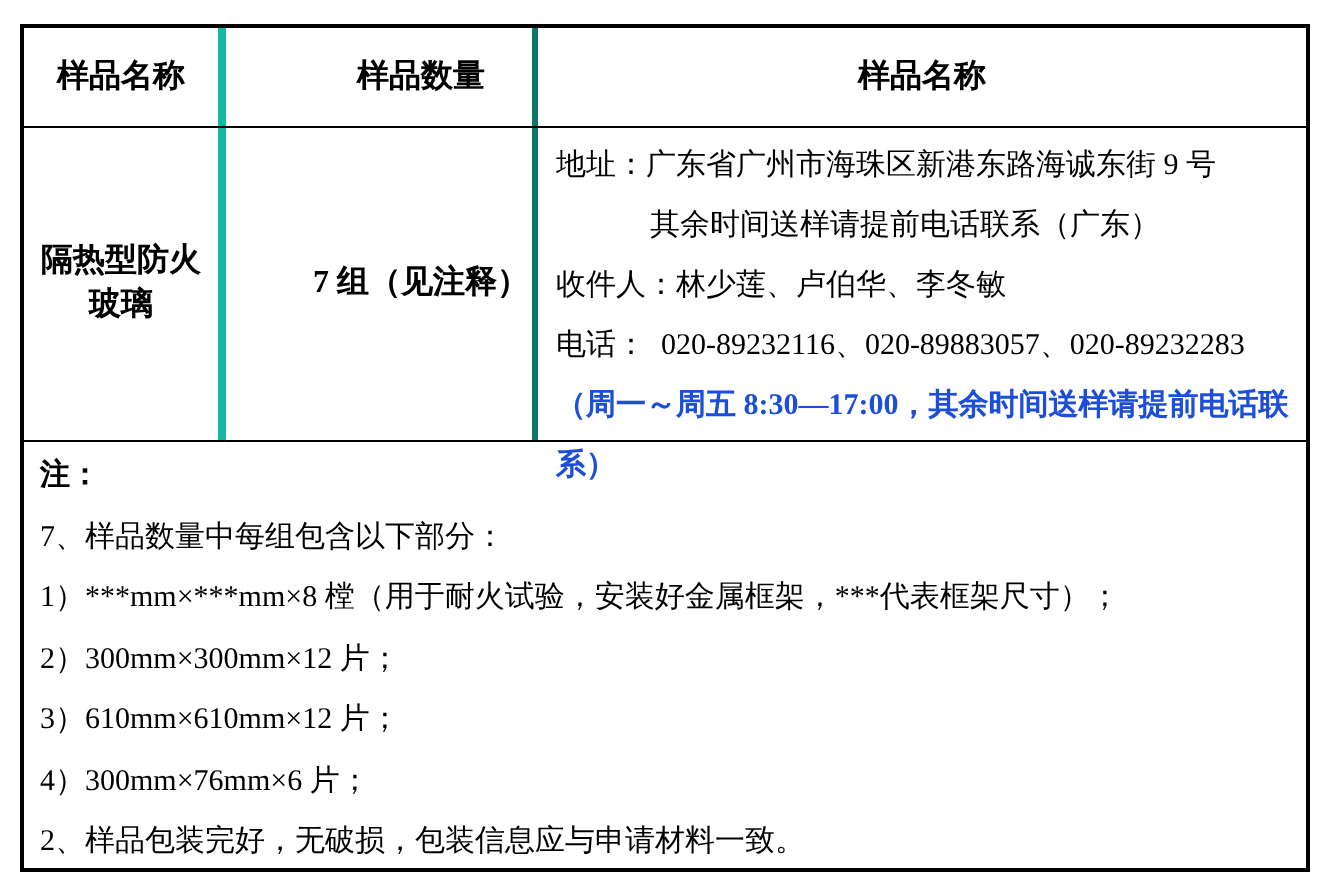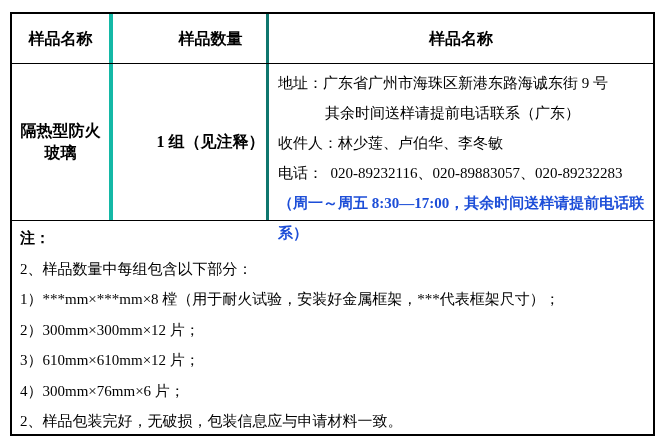--- a/index.html
+++ b/index.html
@@ -81,34 +81,34 @@
       <div class="cell c3 center-cell">样品名称</div>
     </div>
 
     <div class="row data-row">
       <div class="cell c1 center-cell">
         <div>
           <div>隔热型防火</div>
           <div>玻璃</div>
         </div>
       </div>
-      <div class="cell c2 center-cell">1 组（见注释）</div>
+      <div class="cell c2 center-cell">7 组（见注释）</div>
       <div class="cell c3 addr-cell">
         <div class="addr-line">地址：广东省广州市海珠区新港东路海诚东街 9 号</div>
         <div class="addr-line indent">其余时间送样请提前电话联系（广东）</div>
         <div class="addr-line">收件人：林少莲、卢伯华、李冬敏</div>
         <div class="addr-line">电话：  020-89232116、020-89883057、020-89232283</div>
         <div class="addr-line hours" style="color: #1d4ed8;">（周一～周五 8:30—17:00，其余时间送样请提前电话联系）</div>
       </div>
     </div>
 
     <div class="row notes-row">
       <div class="cell notes-cell" style="flex:1">
         <div class="note-line note-title">注：</div>
-        <div class="note-line">2、样品数量中每组包含以下部分：</div>
+        <div class="note-line">7、样品数量中每组包含以下部分：</div>
         <div class="note-line">1）***mm×***mm×8 樘（用于耐火试验，安装好金属框架，***代表框架尺寸）；</div>
         <div class="note-line">2）300mm×300mm×12 片；</div>
         <div class="note-line">3）610mm×610mm×12 片；</div>
         <div class="note-line">4）300mm×76mm×6 片；</div>
         <div class="note-line">2、样品包装完好，无破损，包装信息应与申请材料一致。</div>
       </div>
     </div>
 
   </div>
 </div>

